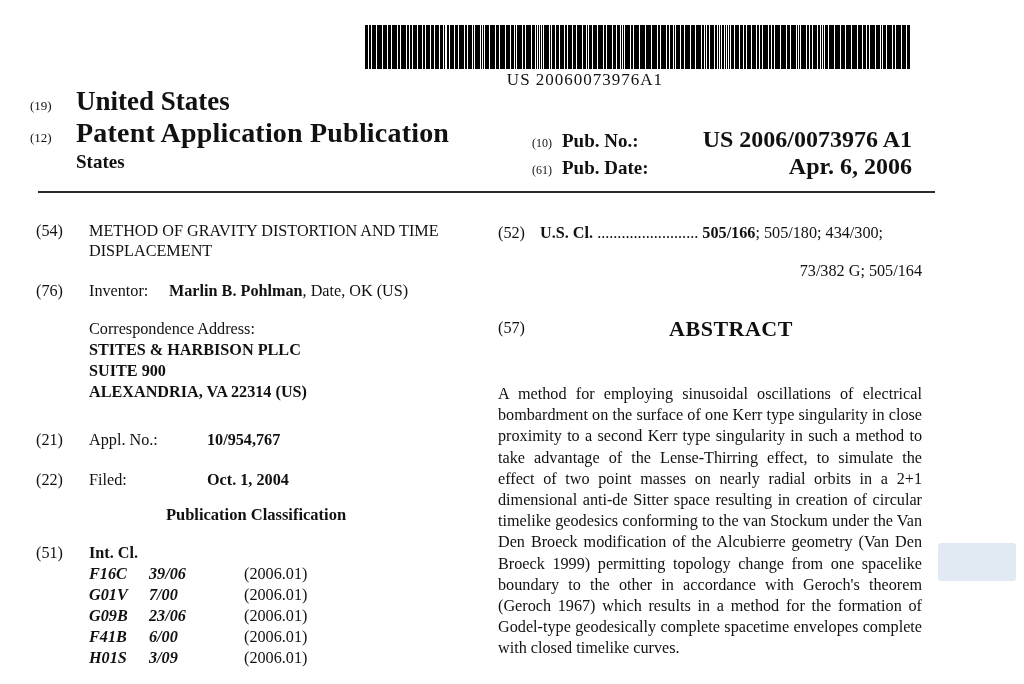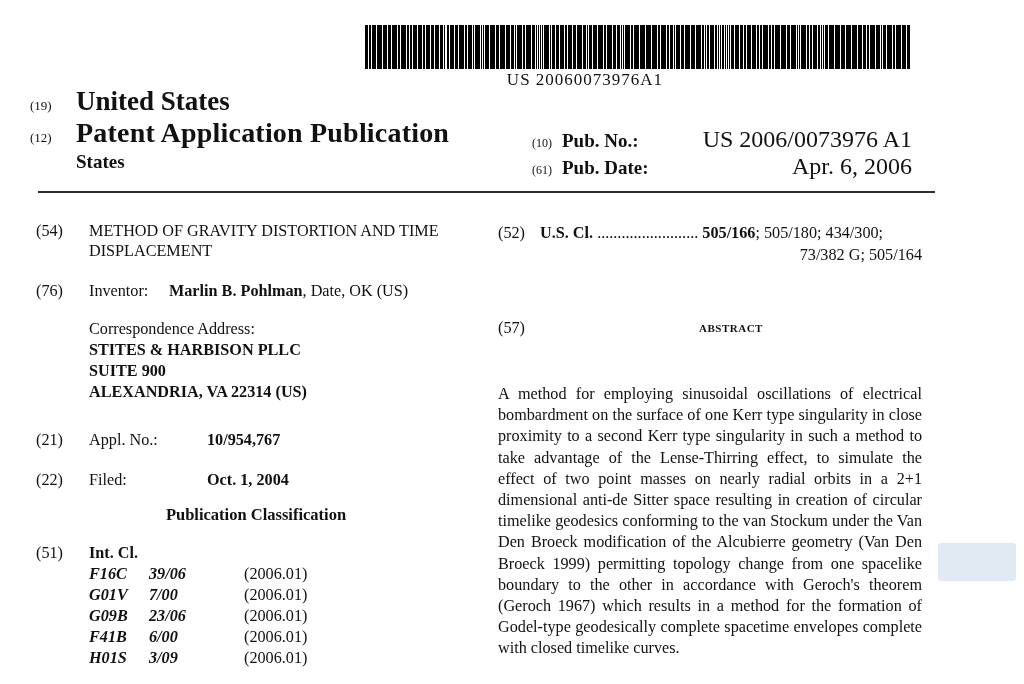--- a/index.html
+++ b/index.html
@@ -14,21 +14,21 @@
   
   .hnum{font-size:13px;display:inline-block;width:46px;vertical-align:baseline;}
   #hdr-left{left:30px;top:86px;width:560px;line-height:1.15;}
   #hdr-country{font-size:27px;font-weight:bold;}
   #hdr-kind{font-size:28px;font-weight:bold;letter-spacing:0.2px;}
   #hdr-surname{font-size:19px;font-weight:bold;margin-left:46px;margin-top:2px;}
   #hdr-right{left:532px;top:126px;width:380px;}
   .hrow{display:flex;align-items:baseline;white-space:nowrap;}
   .hrow .hnum{width:30px;font-size:12px;}
   .hlabel{font-size:19px;font-weight:bold;margin-right:8px;}
-  .hvalue{font-size:24px;font-weight:normal;margin-left:auto;}
+  .hvalue{font-size:24px;font-weight:bold;margin-left:auto;}
 
   #rule{left:38px;top:191px;width:897px;height:2px;background:#2b2b2b;}
 
   
   .item{position:absolute;font-size:16.2px;line-height:21px;}
   .item .inum{position:absolute;left:0;top:0;}
   .left-item{left:36px;width:448px;}
   .left-item .body{margin-left:53px;}
   .right-item{left:498px;width:424px;}
   .right-item .body{margin-left:42px;}
@@ -45,23 +45,23 @@
   #item-filed{top:470px;}
   #heading-pubclass{left:32px;top:505px;width:448px;text-align:center;
                     font-size:16.5px;font-weight:bold;}
   #item-intcl{top:543px;}
   .clsrow{white-space:nowrap;}
   .clscode{display:inline-block;width:60px;font-weight:bold;font-style:italic;}
   .clsnum{display:inline-block;width:95px;font-weight:bold;font-style:italic;}
   .clsyear{font-style:normal;}
 
   #item-uscl{top:222px;line-height:22px;}
-  #uscl-line2{text-align:right;}
+  #uscl-line2{text-align:right;margin-top:16px;}
   #item-abshead{top:318px;}
-  #item-abshead .body{text-align:center;font-weight:bold;font-size:11px;letter-spacing:0.5px;}
+  #item-abshead .body{text-align:center;font-weight:bold;font-size:22px;letter-spacing:0.5px;}
   #abstract{left:498px;top:384px;width:424px;font-size:16.2px;line-height:21.2px;
             text-align:justify;}
 
   #artifact{left:938px;top:543px;width:78px;height:38px;background:#dce5f0;
             border-radius:3px;opacity:0.85;}
 </style>
 </head>
 <body>
 
 <div class="abs" id="barcode"><span style="display:inline-block;height:44px;width:3px;background:#000"></span><span style="display:inline-block;height:44px;width:1px"></span><span style="display:inline-block;height:44px;width:2px;background:#000"></span><span style="display:inline-block;height:44px;width:1px"></span><span style="display:inline-block;height:44px;width:4px;background:#000"></span><span style="display:inline-block;height:44px;width:1px"></span><span style="display:inline-block;height:44px;width:5px;background:#000"></span><span style="display:inline-block;height:44px;width:1px"></span><span style="display:inline-block;height:44px;width:4px;background:#000"></span><span style="display:inline-block;height:44px;width:1px"></span><span style="display:inline-block;height:44px;width:3px;background:#000"></span><span style="display:inline-block;height:44px;width:1px"></span><span style="display:inline-block;height:44px;width:5px;background:#000"></span><span style="display:inline-block;height:44px;width:1px"></span><span style="display:inline-block;height:44px;width:2px;background:#000"></span><span style="display:inline-block;height:44px;width:1px"></span><span style="display:inline-block;height:44px;width:5px;background:#000"></span><span style="display:inline-block;height:44px;width:1px"></span><span style="display:inline-block;height:44px;width:2px;background:#000"></span><span style="display:inline-block;height:44px;width:1px"></span><span style="display:inline-block;height:44px;width:2px;background:#000"></span><span style="display:inline-block;height:44px;width:1px"></span><span style="display:inline-block;height:44px;width:4px;background:#000"></span><span style="display:inline-block;height:44px;width:1px"></span><span style="display:inline-block;height:44px;width:4px;background:#000"></span><span style="display:inline-block;height:44px;width:1px"></span><span style="display:inline-block;height:44px;width:2px;background:#000"></span><span style="display:inline-block;height:44px;width:1px"></span><span style="display:inline-block;height:44px;width:4px;background:#000"></span><span style="display:inline-block;height:44px;width:1px"></span><span style="display:inline-block;height:44px;width:3px;background:#000"></span><span style="display:inline-block;height:44px;width:1px"></span><span style="display:inline-block;height:44px;width:4px;background:#000"></span><span style="display:inline-block;height:44px;width:1px"></span><span style="display:inline-block;height:44px;width:3px;background:#000"></span><span style="display:inline-block;height:44px;width:1px"></span><span style="display:inline-block;height:44px;width:1px;background:#000"></span><span style="display:inline-block;height:44px;width:2px"></span><span style="display:inline-block;height:44px;width:2px;background:#000"></span><span style="display:inline-block;height:44px;width:1px"></span><span style="display:inline-block;height:44px;width:4px;background:#000"></span><span style="display:inline-block;height:44px;width:1px"></span><span style="display:inline-block;height:44px;width:3px;background:#000"></span><span style="display:inline-block;height:44px;width:1px"></span><span style="display:inline-block;height:44px;width:5px;background:#000"></span><span style="display:inline-block;height:44px;width:1px"></span><span style="display:inline-block;height:44px;width:2px;background:#000"></span><span style="display:inline-block;height:44px;width:1px"></span><span style="display:inline-block;height:44px;width:4px;background:#000"></span><span style="display:inline-block;height:44px;width:1px"></span><span style="display:inline-block;height:44px;width:1px;background:#000"></span><span style="display:inline-block;height:44px;width:1px"></span><span style="display:inline-block;height:44px;width:5px;background:#000"></span><span style="display:inline-block;height:44px;width:1px"></span><span style="display:inline-block;height:44px;width:1px;background:#000"></span><span style="display:inline-block;height:44px;width:1px"></span><span style="display:inline-block;height:44px;width:1px;background:#000"></span><span style="display:inline-block;height:44px;width:1px"></span><span style="display:inline-block;height:44px;width:4px;background:#000"></span><span style="display:inline-block;height:44px;width:1px"></span><span style="display:inline-block;height:44px;width:5px;background:#000"></span><span style="display:inline-block;height:44px;width:1px"></span><span style="display:inline-block;height:44px;width:3px;background:#000"></span><span style="display:inline-block;height:44px;width:1px"></span><span style="display:inline-block;height:44px;width:5px;background:#000"></span><span style="display:inline-block;height:44px;width:1px"></span><span style="display:inline-block;height:44px;width:4px;background:#000"></span><span style="display:inline-block;height:44px;width:1px"></span><span style="display:inline-block;height:44px;width:3px;background:#000"></span><span style="display:inline-block;height:44px;width:1px"></span><span style="display:inline-block;height:44px;width:1px;background:#000"></span><span style="display:inline-block;height:44px;width:1px"></span><span style="display:inline-block;height:44px;width:5px;background:#000"></span><span style="display:inline-block;height:44px;width:1px"></span><span style="display:inline-block;height:44px;width:2px;background:#000"></span><span style="display:inline-block;height:44px;width:1px"></span><span style="display:inline-block;height:44px;width:5px;background:#000"></span><span style="display:inline-block;height:44px;width:1px"></span><span style="display:inline-block;height:44px;width:3px;background:#000"></span><span style="display:inline-block;height:44px;width:1px"></span><span style="display:inline-block;height:44px;width:1px;background:#000"></span><span style="display:inline-block;height:44px;width:1px"></span><span style="display:inline-block;height:44px;width:1px;background:#000"></span><span style="display:inline-block;height:44px;width:1px"></span><span style="display:inline-block;height:44px;width:1px;background:#000"></span><span style="display:inline-block;height:44px;width:1px"></span><span style="display:inline-block;height:44px;width:1px;background:#000"></span><span style="display:inline-block;height:44px;width:1px"></span><span style="display:inline-block;height:44px;width:5px;background:#000"></span><span style="display:inline-block;height:44px;width:1px"></span><span style="display:inline-block;height:44px;width:1px;background:#000"></span><span style="display:inline-block;height:44px;width:1px"></span><span style="display:inline-block;height:44px;width:3px;background:#000"></span><span style="display:inline-block;height:44px;width:1px"></span><span style="display:inline-block;height:44px;width:3px;background:#000"></span><span style="display:inline-block;height:44px;width:1px"></span><span style="display:inline-block;height:44px;width:4px;background:#000"></span><span style="display:inline-block;height:44px;width:1px"></span><span style="display:inline-block;height:44px;width:2px;background:#000"></span><span style="display:inline-block;height:44px;width:1px"></span><span style="display:inline-block;height:44px;width:4px;background:#000"></span><span style="display:inline-block;height:44px;width:1px"></span><span style="display:inline-block;height:44px;width:3px;background:#000"></span><span style="display:inline-block;height:44px;width:1px"></span><span style="display:inline-block;height:44px;width:5px;background:#000"></span><span style="display:inline-block;height:44px;width:1px"></span><span style="display:inline-block;height:44px;width:3px;background:#000"></span><span style="display:inline-block;height:44px;width:1px"></span><span style="display:inline-block;height:44px;width:1px;background:#000"></span><span style="display:inline-block;height:44px;width:1px"></span><span style="display:inline-block;height:44px;width:3px;background:#000"></span><span style="display:inline-block;height:44px;width:1px"></span><span style="display:inline-block;height:44px;width:4px;background:#000"></span><span style="display:inline-block;height:44px;width:1px"></span><span style="display:inline-block;height:44px;width:5px;background:#000"></span><span style="display:inline-block;height:44px;width:1px"></span><span style="display:inline-block;height:44px;width:2px;background:#000"></span><span style="display:inline-block;height:44px;width:1px"></span><span style="display:inline-block;height:44px;width:5px;background:#000"></span><span style="display:inline-block;height:44px;width:1px"></span><span style="display:inline-block;height:44px;width:3px;background:#000"></span><span style="display:inline-block;height:44px;width:1px"></span><span style="display:inline-block;height:44px;width:3px;background:#000"></span><span style="display:inline-block;height:44px;width:1px"></span><span style="display:inline-block;height:44px;width:1px;background:#000"></span><span style="display:inline-block;height:44px;width:1px"></span><span style="display:inline-block;height:44px;width:1px;background:#000"></span><span style="display:inline-block;height:44px;width:1px"></span><span style="display:inline-block;height:44px;width:5px;background:#000"></span><span style="display:inline-block;height:44px;width:1px"></span><span style="display:inline-block;height:44px;width:2px;background:#000"></span><span style="display:inline-block;height:44px;width:1px"></span><span style="display:inline-block;height:44px;width:5px;background:#000"></span><span style="display:inline-block;height:44px;width:1px"></span><span style="display:inline-block;height:44px;width:5px;background:#000"></span><span style="display:inline-block;height:44px;width:1px"></span><span style="display:inline-block;height:44px;width:5px;background:#000"></span><span style="display:inline-block;height:44px;width:1px"></span><span style="display:inline-block;height:44px;width:5px;background:#000"></span><span style="display:inline-block;height:44px;width:1px"></span><span style="display:inline-block;height:44px;width:2px;background:#000"></span><span style="display:inline-block;height:44px;width:1px"></span><span style="display:inline-block;height:44px;width:5px;background:#000"></span><span style="display:inline-block;height:44px;width:1px"></span><span style="display:inline-block;height:44px;width:2px;background:#000"></span><span style="display:inline-block;height:44px;width:1px"></span><span style="display:inline-block;height:44px;width:3px;background:#000"></span><span style="display:inline-block;height:44px;width:1px"></span><span style="display:inline-block;height:44px;width:1px;background:#000"></span><span style="display:inline-block;height:44px;width:1px"></span><span style="display:inline-block;height:44px;width:4px;background:#000"></span><span style="display:inline-block;height:44px;width:1px"></span><span style="display:inline-block;height:44px;width:3px;background:#000"></span><span style="display:inline-block;height:44px;width:1px"></span><span style="display:inline-block;height:44px;width:5px;background:#000"></span><span style="display:inline-block;height:44px;width:1px"></span><span style="display:inline-block;height:44px;width:4px;background:#000"></span><span style="display:inline-block;height:44px;width:1px"></span><span style="display:inline-block;height:44px;width:5px;background:#000"></span><span style="display:inline-block;height:44px;width:1px"></span><span style="display:inline-block;height:44px;width:2px;background:#000"></span><span style="display:inline-block;height:44px;width:1px"></span><span style="display:inline-block;height:44px;width:1px;background:#000"></span><span style="display:inline-block;height:44px;width:1px"></span><span style="display:inline-block;height:44px;width:2px;background:#000"></span><span style="display:inline-block;height:44px;width:1px"></span><span style="display:inline-block;height:44px;width:4px;background:#000"></span><span style="display:inline-block;height:44px;width:1px"></span><span style="display:inline-block;height:44px;width:2px;background:#000"></span><span style="display:inline-block;height:44px;width:1px"></span><span style="display:inline-block;height:44px;width:1px;background:#000"></span><span style="display:inline-block;height:44px;width:1px"></span><span style="display:inline-block;height:44px;width:1px;background:#000"></span><span style="display:inline-block;height:44px;width:1px"></span><span style="display:inline-block;height:44px;width:2px;background:#000"></span><span style="display:inline-block;height:44px;width:1px"></span><span style="display:inline-block;height:44px;width:1px;background:#000"></span><span style="display:inline-block;height:44px;width:1px"></span><span style="display:inline-block;height:44px;width:1px;background:#000"></span><span style="display:inline-block;height:44px;width:1px"></span><span style="display:inline-block;height:44px;width:1px;background:#000"></span><span style="display:inline-block;height:44px;width:1px"></span><span style="display:inline-block;height:44px;width:3px;background:#000"></span><span style="display:inline-block;height:44px;width:1px"></span><span style="display:inline-block;height:44px;width:4px;background:#000"></span><span style="display:inline-block;height:44px;width:1px"></span><span style="display:inline-block;height:44px;width:3px;background:#000"></span><span style="display:inline-block;height:44px;width:1px"></span><span style="display:inline-block;height:44px;width:2px;background:#000"></span><span style="display:inline-block;height:44px;width:1px"></span><span style="display:inline-block;height:44px;width:4px;background:#000"></span><span style="display:inline-block;height:44px;width:1px"></span><span style="display:inline-block;height:44px;width:4px;background:#000"></span><span style="display:inline-block;height:44px;width:1px"></span><span style="display:inline-block;height:44px;width:2px;background:#000"></span><span style="display:inline-block;height:44px;width:1px"></span><span style="display:inline-block;height:44px;width:2px;background:#000"></span><span style="display:inline-block;height:44px;width:1px"></span><span style="display:inline-block;height:44px;width:5px;background:#000"></span><span style="display:inline-block;height:44px;width:1px"></span><span style="display:inline-block;height:44px;width:2px;background:#000"></span><span style="display:inline-block;height:44px;width:1px"></span><span style="display:inline-block;height:44px;width:2px;background:#000"></span><span style="display:inline-block;height:44px;width:1px"></span><span style="display:inline-block;height:44px;width:5px;background:#000"></span><span style="display:inline-block;height:44px;width:1px"></span><span style="display:inline-block;height:44px;width:5px;background:#000"></span><span style="display:inline-block;height:44px;width:1px"></span><span style="display:inline-block;height:44px;width:3px;background:#000"></span><span style="display:inline-block;height:44px;width:1px"></span><span style="display:inline-block;height:44px;width:5px;background:#000"></span><span style="display:inline-block;height:44px;width:1px"></span><span style="display:inline-block;height:44px;width:1px;background:#000"></span><span style="display:inline-block;height:44px;width:1px"></span><span style="display:inline-block;height:44px;width:1px;background:#000"></span><span style="display:inline-block;height:44px;width:1px"></span><span style="display:inline-block;height:44px;width:5px;background:#000"></span><span style="display:inline-block;height:44px;width:1px"></span><span style="display:inline-block;height:44px;width:2px;background:#000"></span><span style="display:inline-block;height:44px;width:1px"></span><span style="display:inline-block;height:44px;width:2px;background:#000"></span><span style="display:inline-block;height:44px;width:1px"></span><span style="display:inline-block;height:44px;width:4px;background:#000"></span><span style="display:inline-block;height:44px;width:1px"></span><span style="display:inline-block;height:44px;width:2px;background:#000"></span><span style="display:inline-block;height:44px;width:1px"></span><span style="display:inline-block;height:44px;width:1px;background:#000"></span><span style="display:inline-block;height:44px;width:1px"></span><span style="display:inline-block;height:44px;width:1px;background:#000"></span><span style="display:inline-block;height:44px;width:1px"></span><span style="display:inline-block;height:44px;width:3px;background:#000"></span><span style="display:inline-block;height:44px;width:1px"></span><span style="display:inline-block;height:44px;width:5px;background:#000"></span><span style="display:inline-block;height:44px;width:1px"></span><span style="display:inline-block;height:44px;width:5px;background:#000"></span><span style="display:inline-block;height:44px;width:1px"></span><span style="display:inline-block;height:44px;width:4px;background:#000"></span><span style="display:inline-block;height:44px;width:1px"></span><span style="display:inline-block;height:44px;width:5px;background:#000"></span><span style="display:inline-block;height:44px;width:1px"></span><span style="display:inline-block;height:44px;width:5px;background:#000"></span><span style="display:inline-block;height:44px;width:1px"></span><span style="display:inline-block;height:44px;width:4px;background:#000"></span><span style="display:inline-block;height:44px;width:1px"></span><span style="display:inline-block;height:44px;width:3px;background:#000"></span><span style="display:inline-block;height:44px;width:1px"></span><span style="display:inline-block;height:44px;width:2px;background:#000"></span><span style="display:inline-block;height:44px;width:1px"></span><span style="display:inline-block;height:44px;width:5px;background:#000"></span><span style="display:inline-block;height:44px;width:1px"></span><span style="display:inline-block;height:44px;width:4px;background:#000"></span><span style="display:inline-block;height:44px;width:1px"></span><span style="display:inline-block;height:44px;width:1px;background:#000"></span><span style="display:inline-block;height:44px;width:1px"></span><span style="display:inline-block;height:44px;width:3px;background:#000"></span><span style="display:inline-block;height:44px;width:1px"></span><span style="display:inline-block;height:44px;width:5px;background:#000"></span><span style="display:inline-block;height:44px;width:1px"></span><span style="display:inline-block;height:44px;width:2px;background:#000"></span><span style="display:inline-block;height:44px;width:1px"></span><span style="display:inline-block;height:44px;width:5px;background:#000"></span><span style="display:inline-block;height:44px;width:1px"></span><span style="display:inline-block;height:44px;width:4px;background:#000"></span><span style="display:inline-block;height:44px;width:1px"></span><span style="display:inline-block;height:44px;width:3px;background:#000"></span><span style="display:inline-block;height:44px;width:1px"></span></div>

